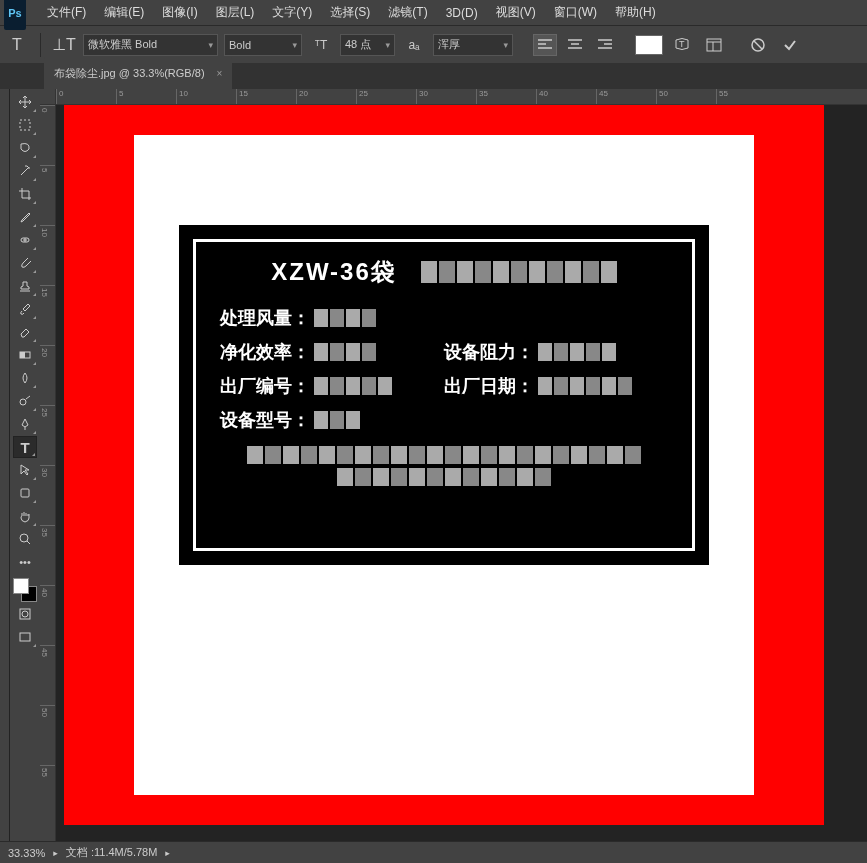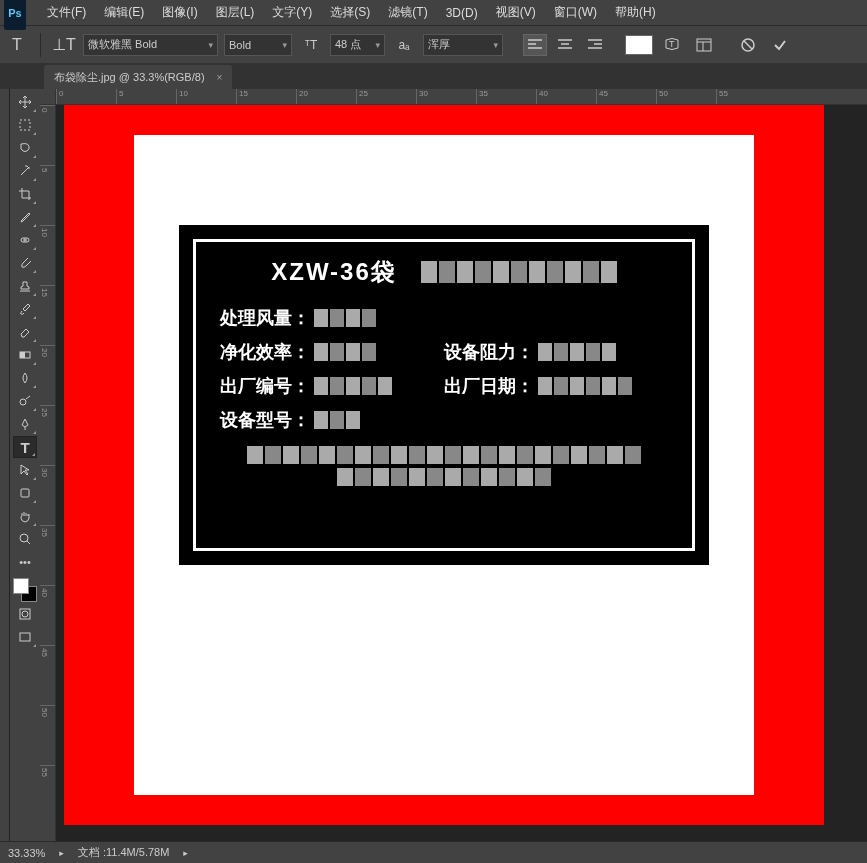--- a/index.html
+++ b/index.html
@@ -6,29 +6,29 @@
 body{background:#2a2a2a;width:867px;height:863px;overflow:hidden;color:#ccc;font-size:11px}
 .menubar{height:25px;background:#424242;display:flex;align-items:center;padding:0 4px}
 .ps-logo{width:22px;height:34px;background:#0a1e30;color:#5fc6f5;font-size:11px;font-weight:bold;display:flex;align-items:center;justify-content:center;margin-right:12px;border-radius:2px}
 .menu-item{padding:0 9px;color:#ddd;cursor:pointer;font-size:12px}
 .optbar{height:38px;background:#424242;border-top:1px solid #2a2a2a;display:flex;align-items:center;padding:0 4px;gap:6px}
 .tool-ico{width:26px;height:26px;display:flex;align-items:center;justify-content:center;color:#ccc;font-size:16px}
 .sep{width:1px;height:24px;background:#2a2a2a;margin:0 4px}
 .dd{height:22px;background:#333;border:1px solid #555;display:flex;align-items:center;padding:0 4px;color:#ccc;font-size:11px;position:relative}
 .dd::after{content:'▾';position:absolute;right:4px;font-size:9px;color:#999}
 .font-dd{width:135px}
-.weight-dd{width:68px}
+.weight-dd{width:78px}
 .size-dd{width:55px}
 .aa-dd{width:80px}
 .align-btn{width:24px;height:22px;display:flex;align-items:center;justify-content:center;border:1px solid transparent}
 .align-btn.active{background:#555;border-color:#666}
 .swatch{width:28px;height:20px;background:#fff;border:1px solid #666}
 .ob-btn{width:26px;height:26px;display:flex;align-items:center;justify-content:center;color:#ccc;font-size:14px}
 .tabbar{height:26px;background:#323232;display:flex;align-items:flex-end;padding-left:44px}
-.tab{height:24px;background:#424242;padding:8px 10px;display:flex;align-items:center;font-size:11px;color:#ccc;gap:12px;border-top-left-radius:3px;border-top-right-radius:3px}
+.tab{height:24px;background:#424242;padding:16px 10px;display:flex;align-items:center;font-size:11px;color:#ccc;gap:12px;border-top-left-radius:3px;border-top-right-radius:3px}
 .tab-close{font-size:10px;color:#999;cursor:pointer}
 .main{display:flex;height:752px}
 .sidebar-left{width:10px;background:#424242;border-right:1px solid #222}
 .toolbox{width:30px;background:#424242;display:flex;flex-direction:column;align-items:center;padding-top:2px;gap:1px}
 .tb-btn{width:24px;height:22px;display:flex;align-items:center;justify-content:center;color:#ccc;font-size:13px;position:relative;cursor:pointer}
 .tb-btn.sel{background:#2b2b2b;border:1px solid #222}
 .tb-btn .tri{position:absolute;bottom:1px;right:1px;width:0;height:0;border-left:3px solid transparent;border-bottom:3px solid #999}
 .swatches-box{width:24px;height:24px;position:relative;margin-top:4px}
 .sw-fg{position:absolute;width:16px;height:16px;background:#fff;border:1px solid #888;top:0;left:0;z-index:2}
 .sw-bg{position:absolute;width:16px;height:16px;background:#000;border:1px solid #888;bottom:0;right:0}
@@ -47,21 +47,21 @@
 .plate-col{width:50%;display:flex;align-items:center}
 .plate-label{white-space:nowrap}
 .pixelated{display:inline-flex;gap:2px;margin-left:4px}
 .pixelated i{width:14px;height:18px;background:#888}
 .pixelated i:nth-child(odd){background:#aaa}
 .pixelated.lg i{width:16px;height:22px}
 .plate-footer{margin-top:14px;display:flex;flex-direction:column;align-items:center;gap:4px}
 .long-pix{display:flex;gap:2px}
 .long-pix i{width:16px;height:18px;background:#888}
 .long-pix i:nth-child(odd){background:#aaa}
-.statusbar{height:22px;background:#424242;display:flex;align-items:center;padding:0 8px;gap:14px;font-size:11px;color:#ccc;border-top:1px solid #2a2a2a}
+.statusbar{height:22px;background:#424242;display:flex;align-items:center;padding:0 8px;gap:8px;font-size:11px;color:#ccc;border-top:1px solid #2a2a2a}
 .st-arrow{font-size:9px}
 svg{display:block}
 </style>
 </head>
 <body>
 
 <div class="menubar">
   <div class="ps-logo">Ps</div>
   <div class="menu-item">文件(F)</div>
   <div class="menu-item">编辑(E)</div>

